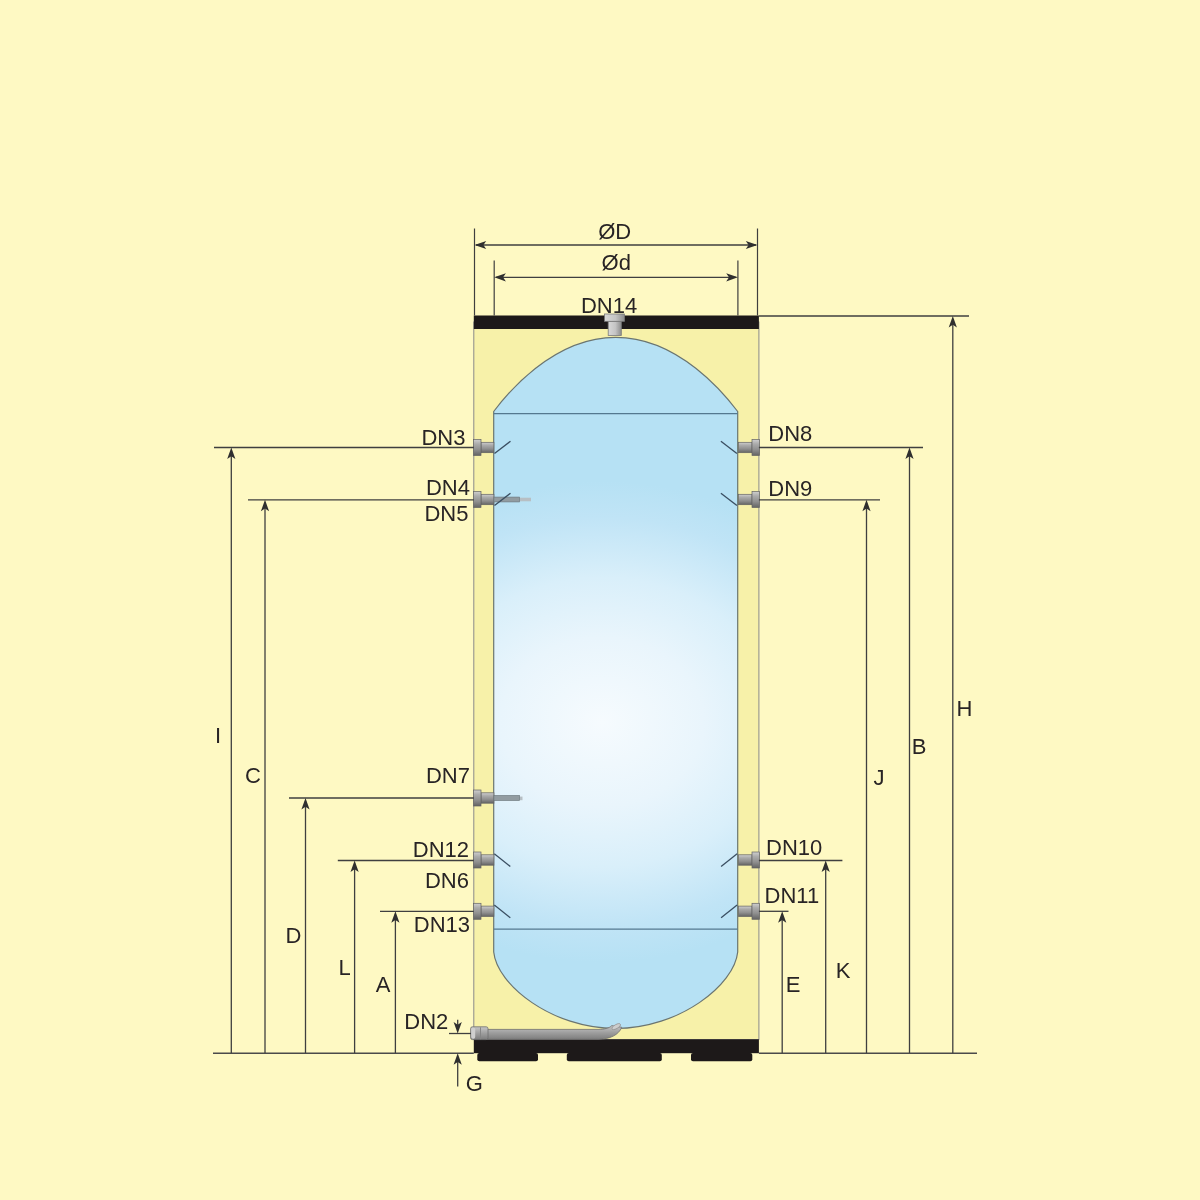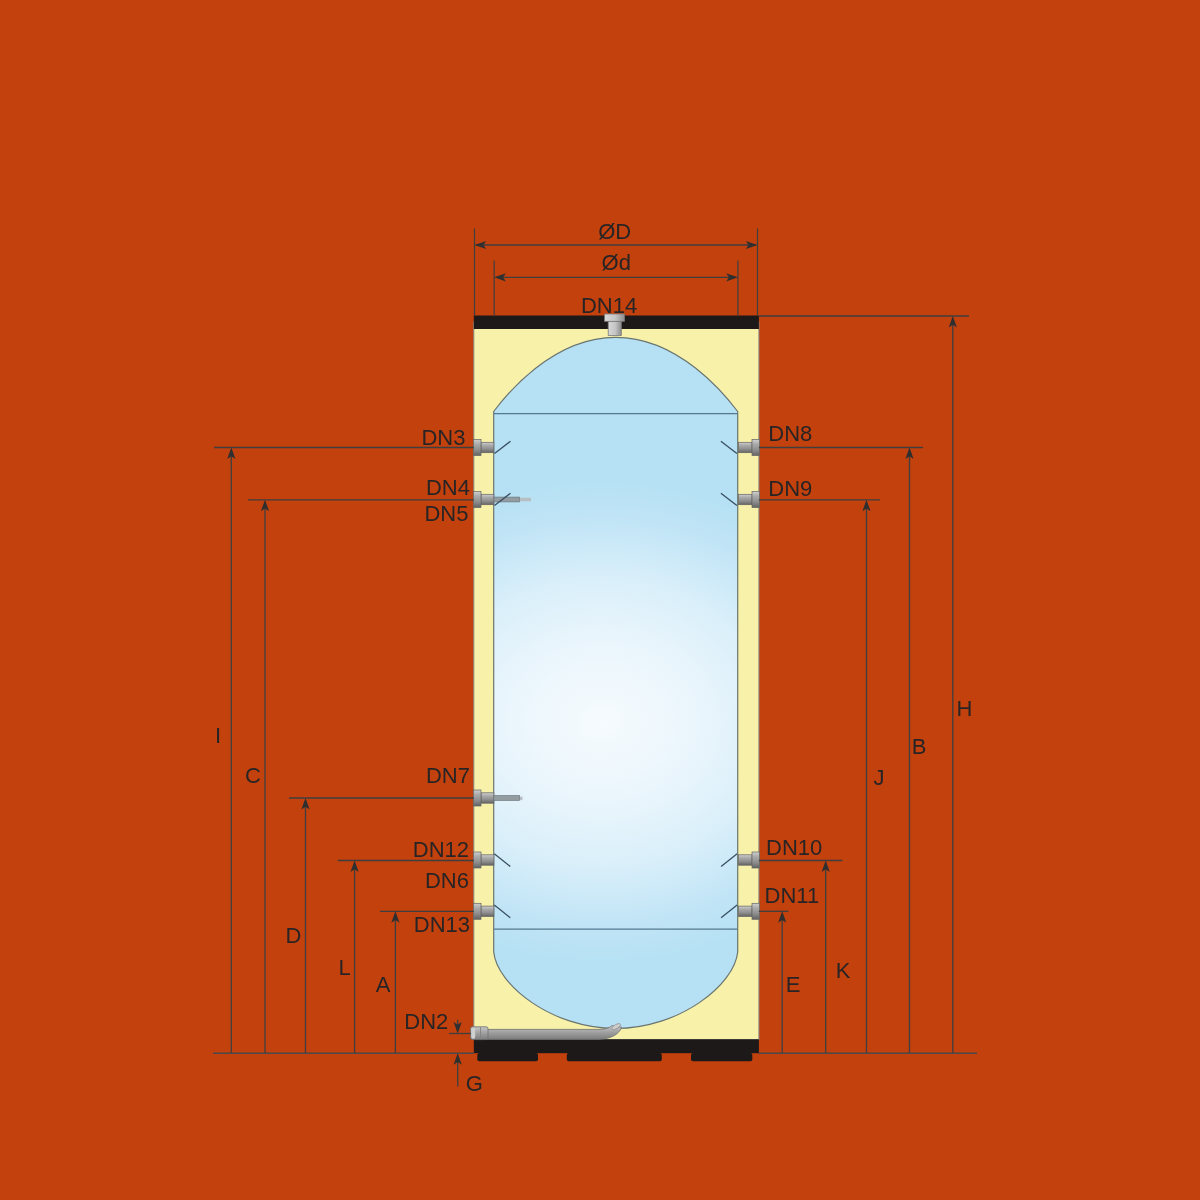--- a/index.html
+++ b/index.html
@@ -1,16 +1,16 @@
 <!DOCTYPE html>
 <html><head>
 <meta charset="utf-8">
 <style>
   html,body{margin:0;padding:0;background:#ffffff;}
-  #stage{width:1200px;height:1200px;position:relative;background:#c2410c;}
+  #stage{width:1200px;height:1200px;position:relative;background:#fef9c3;}
   text{font-family:"Liberation Sans",sans-serif;fill:#282425;-webkit-text-stroke:0.35px #282425;}
 </style>
 </head>
 <body>
 <div id="stage">
 <svg width="1200" height="1200" viewBox="0 0 1200 1200" xmlns="http://www.w3.org/2000/svg">
   <defs>
     <radialGradient id="vesselGrad" gradientUnits="userSpaceOnUse" cx="602" cy="722" r="290" gradientTransform="translate(602,722) scale(1,0.83) translate(-602,-722)">
       <stop offset="0" stop-color="#f6fbfe"></stop>
       <stop offset="0.35" stop-color="#e9f5fc"></stop>

